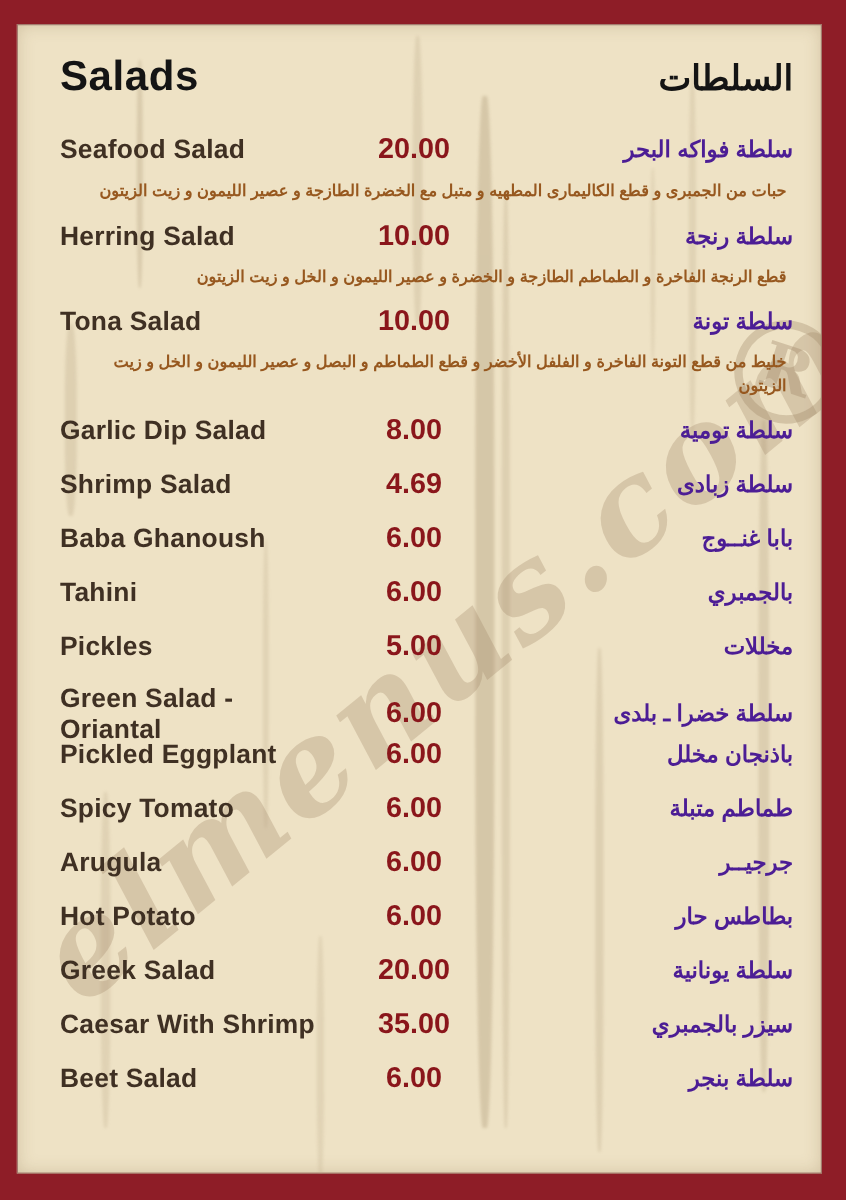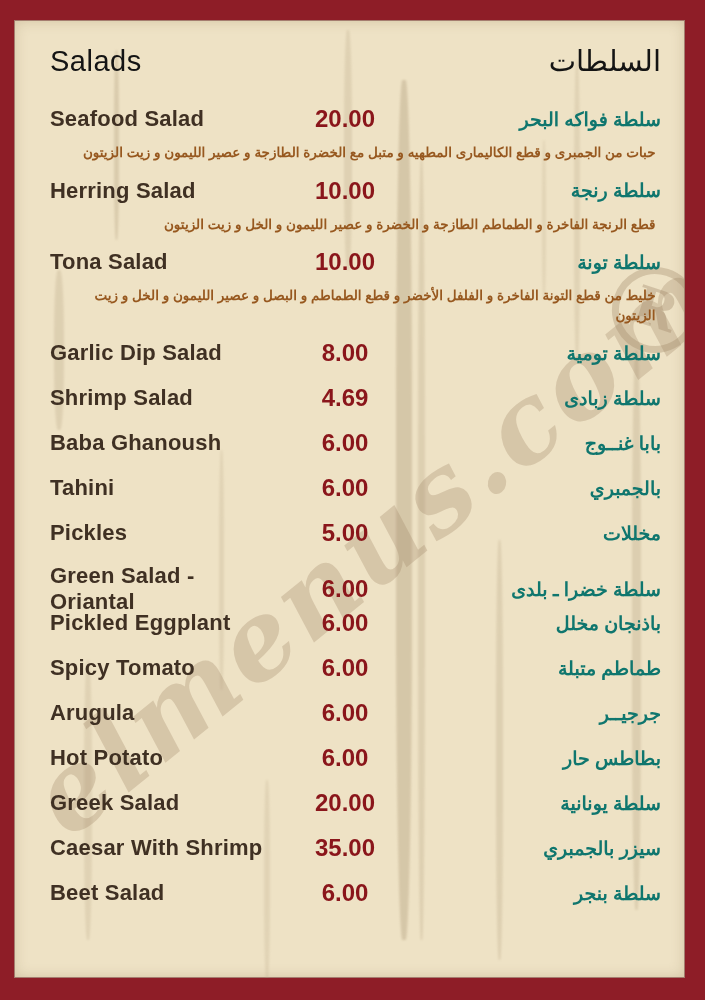--- a/index.html
+++ b/index.html
@@ -70,40 +70,40 @@
     box-sizing:border-box;
   }
   .menu-header{
     display:flex;
     justify-content:space-between;
     align-items:baseline;
     margin-bottom:26px;
     margin-top:4px;
   }
   .title-en{
-    font-size:29px;font-weight:normal;color:#141414;letter-spacing:.5px;
+    font-size:35px;font-weight:bold;color:#141414;letter-spacing:.5px;
   }
   .title-ar{
-    font-size:29px;font-weight:normal;color:#141414;direction:rtl;
+    font-size:29px;font-weight:bold;color:#141414;direction:rtl;
   }
   .row{
     display:grid;
     grid-template-columns:230px 130px 1fr;
     align-items:center;
     height:30px;
     margin-bottom:15px;
   }
   .en{
     font-size:22px;font-weight:bold;color:#3f3023;letter-spacing:.2px;
   }
   .price{
     font-size:24px;font-weight:bold;color:#8a161b;text-align:center;
   }
   .ar{
-    font-size:19px;font-weight:bold;color:#0f766e;text-align:right;direction:rtl;
+    font-size:19px;font-weight:bold;color:#4c1d95;text-align:right;direction:rtl;
   }
   .desc{
     font-size:13.5px;font-weight:bold;color:#97581f;
     direction:rtl;text-align:right;
     line-height:1.45;
     margin:-6px auto 13px auto;
     max-width:600px;
   }
 </style>
 </head>

